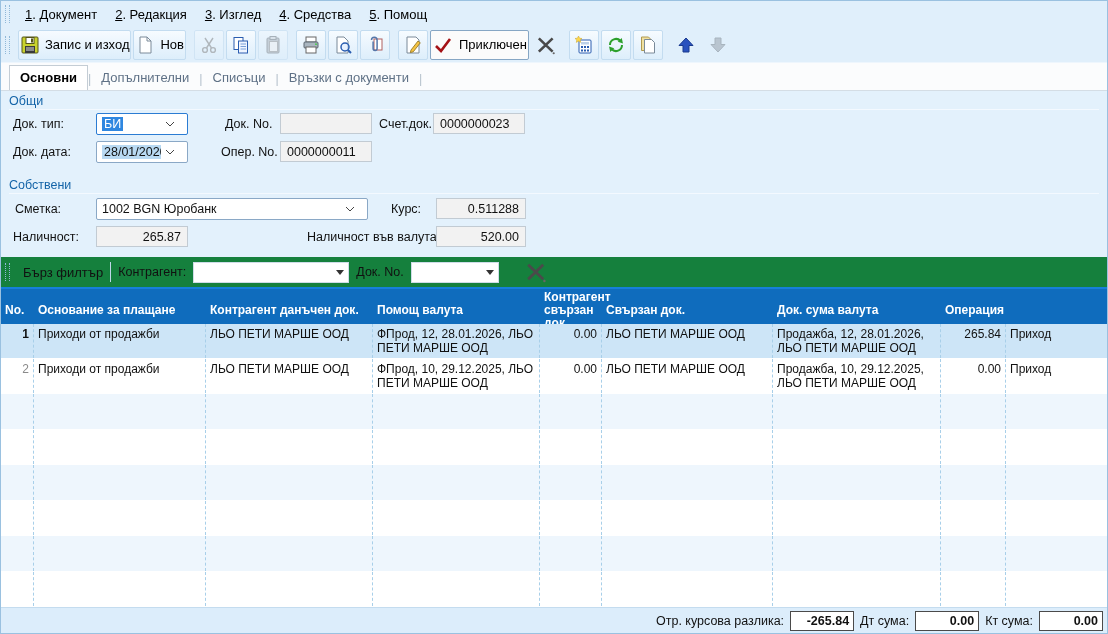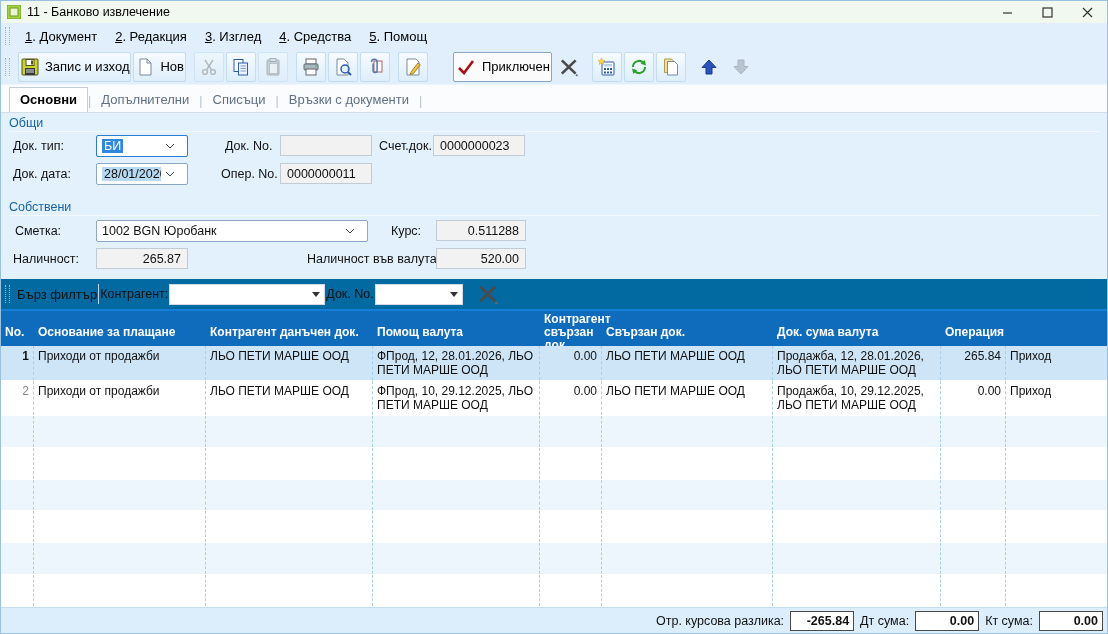--- a/index.html
+++ b/index.html
@@ -16,21 +16,21 @@
 
   
   .menubar { height:26px; background:#e0effb; display:flex; align-items:center; padding-left:4px; flex:0 0 26px; }
   .grip { width:5px; height:18px; margin-right:6px; border-left:1px dotted #8fb8d8; border-right:1px dotted #8fb8d8; }
   .menu-item { padding:3px 9px; font-size:13px; color:#000; }
   .menu-item .mnum { text-decoration:underline; }
 
   
   .toolbar { height:36px; background:#e0effb; display:flex; align-items:center; padding-left:4px; gap:2px; flex:0 0 36px; border-bottom:1px solid #eef6fd; }
   .tbtn { height:30px; min-width:30px; border:1px solid #c3dcf0; background:linear-gradient(#f6fbff,#ddeefb); border-radius:2px; display:flex; align-items:center; justify-content:center; gap:5px; padding:0 1px; font-size:13px; color:#000;text-align:right; }
-  .tbtn.pressed { background:#fbfbfb; border:1px solid #86a6c4;margin-left:23px; }
+  .tbtn.pressed { background:#fbfbfb; border:1px solid #86a6c4; }
   .tbtn.flat { border-color:transparent; background:transparent; }
   .tbtn svg { display:block; }
   .tsep { width:4px; }
   .disabled { opacity:.55; }
 
   
   .tabbar { height:28px; background:#fbfcfd; display:flex; align-items:flex-end; padding-left:8px; flex:0 0 28px; border-bottom:1px solid #d4dde5; }
   .tab { padding:4px 10px 5px; font-size:13px; color:#5f7186; display:flex; align-items:center; }
   .tab.active { color:#000; font-weight:bold; background:#fff; border:1px solid #c4cdd5; border-bottom:none; }
   .tab-sep { color:#b6c2cd; padding-bottom:4px; }
@@ -44,21 +44,21 @@
   .ro-field { background:#f2f2f2; border:1px solid #c2cbd3; padding:2px 6px; font-size:12.5px; height:21px; display:flex; align-items:center; }
   .ro-field.num { justify-content:flex-end; }
   .combo { background:#fff; border:1px solid #8aa8c6; border-radius:2px; height:22px; display:flex; align-items:center; padding:0 12px 0 5px; font-size:12.5px; }
   .combo .cval { flex:1; white-space:nowrap; overflow:hidden; }
   .combo.focused { border:1px solid #2b7cd3; }
   .combo.focused .cval .sel { background:#2f87e0; color:#fff; padding:1px 2px; }
   .combo.datefld .cval .sel { background:#b8d9f2; padding:1px 2px; }
   .chev { margin-left:4px; }
 
   
-  .filterbar { height:30px; background:#0369a1; display:flex; align-items:center; padding-left:4px; gap:1px; flex:0 0 30px; }
+  .filterbar { height:30px; background:#15803d; display:flex; align-items:center; padding-left:4px; gap:7px; flex:0 0 30px; }
   .filterbar .ftitle { font-size:13px; }
   .vsep { width:1px; height:20px; background:#c0d6e8; }
   .fcombo { background:#fff; border:1px solid #cfdce8; height:21px; display:flex; align-items:center; padding:0 4px; }
   .fcombo .tri { width:0; height:0; border-left:4px solid transparent; border-right:4px solid transparent; border-top:5px solid #333; margin-left:auto; }
 
   
   .grid { flex:1 1 auto; display:flex; flex-direction:column; background:#fff; }
   .ghead { border-top:2px solid #1580d9; background:#0f6cbd; color:#fff; display:grid; grid-template-columns:33px 172px 167px 167px 62px 171px 168px 65px 1fr; height:37px; font-size:12px; font-weight:600; }
   .ghead .hcell { display:flex; align-items:center; padding:2px 4px; line-height:13px; }
   .trow { display:grid; grid-template-columns:33px 172px 167px 167px 62px 171px 168px 65px 1fr; font-size:12px; border-bottom:1px solid #fff; }
@@ -76,44 +76,20 @@
   
   .statusbar { height:26px; background:#dcedfb; border-top:1px solid #c4dcef; display:flex; align-items:center; justify-content:flex-end; gap:6px; padding-right:4px; flex:0 0 26px; }
   .statusbar .slabel { font-size:12.5px; }
   .sfield { background:#fff; border:1px solid #4a4a4a; width:64px; height:20px; font-size:12.5px; font-weight:bold; text-align:right; display:flex; align-items:center; justify-content:flex-end; padding:0 4px; }
 </style>
 </head>
 <body>
 
 <div class="window">
 
-  <div class="titlebar">
-    <svg class="app-icon" viewBox="0 0 14 14">
-        <rect width="14" height="14" fill="#a6d243" stroke="#6a9a1f"></rect>
-        <rect x="3" y="3" width="8" height="8" fill="#e9f5d0" stroke="#6a9a1f"></rect>
-      </svg>
-    <span class="title">11 - Банково извлечение</span>
-    <div class="win-controls">
-      <div class="win-btn">
-          <svg width="11" height="11" viewBox="0 0 11 11">
-            <path d="M1 6 H10" stroke="#333" stroke-width="1.2"></path>
-          </svg>
-        </div>
-      <div class="win-btn">
-          <svg width="11" height="11" viewBox="0 0 11 11">
-            <rect x="1" y="1" width="9" height="9" fill="none" stroke="#333" stroke-width="1.2"></rect>
-          </svg>
-        </div>
-      <div class="win-btn">
-          <svg width="11" height="11" viewBox="0 0 11 11">
-            <path d="M1 1 L10 10 M10 1 L1 10" stroke="#333" stroke-width="1.2"></path>
-          </svg>
-        </div>
-    </div>
-  </div>
 
   <div class="menubar">
     <div class="grip"></div>
     <div class="menu-item"><span class="mnum">1</span><span>. Документ</span></div>
     <div class="menu-item"><span class="mnum">2</span><span>. Редакция</span></div>
     <div class="menu-item"><span class="mnum">3</span><span>. Изглед</span></div>
     <div class="menu-item"><span class="mnum">4</span><span>. Средства</span></div>
     <div class="menu-item"><span class="mnum">5</span><span>. Помощ</span></div>
   </div>
 

